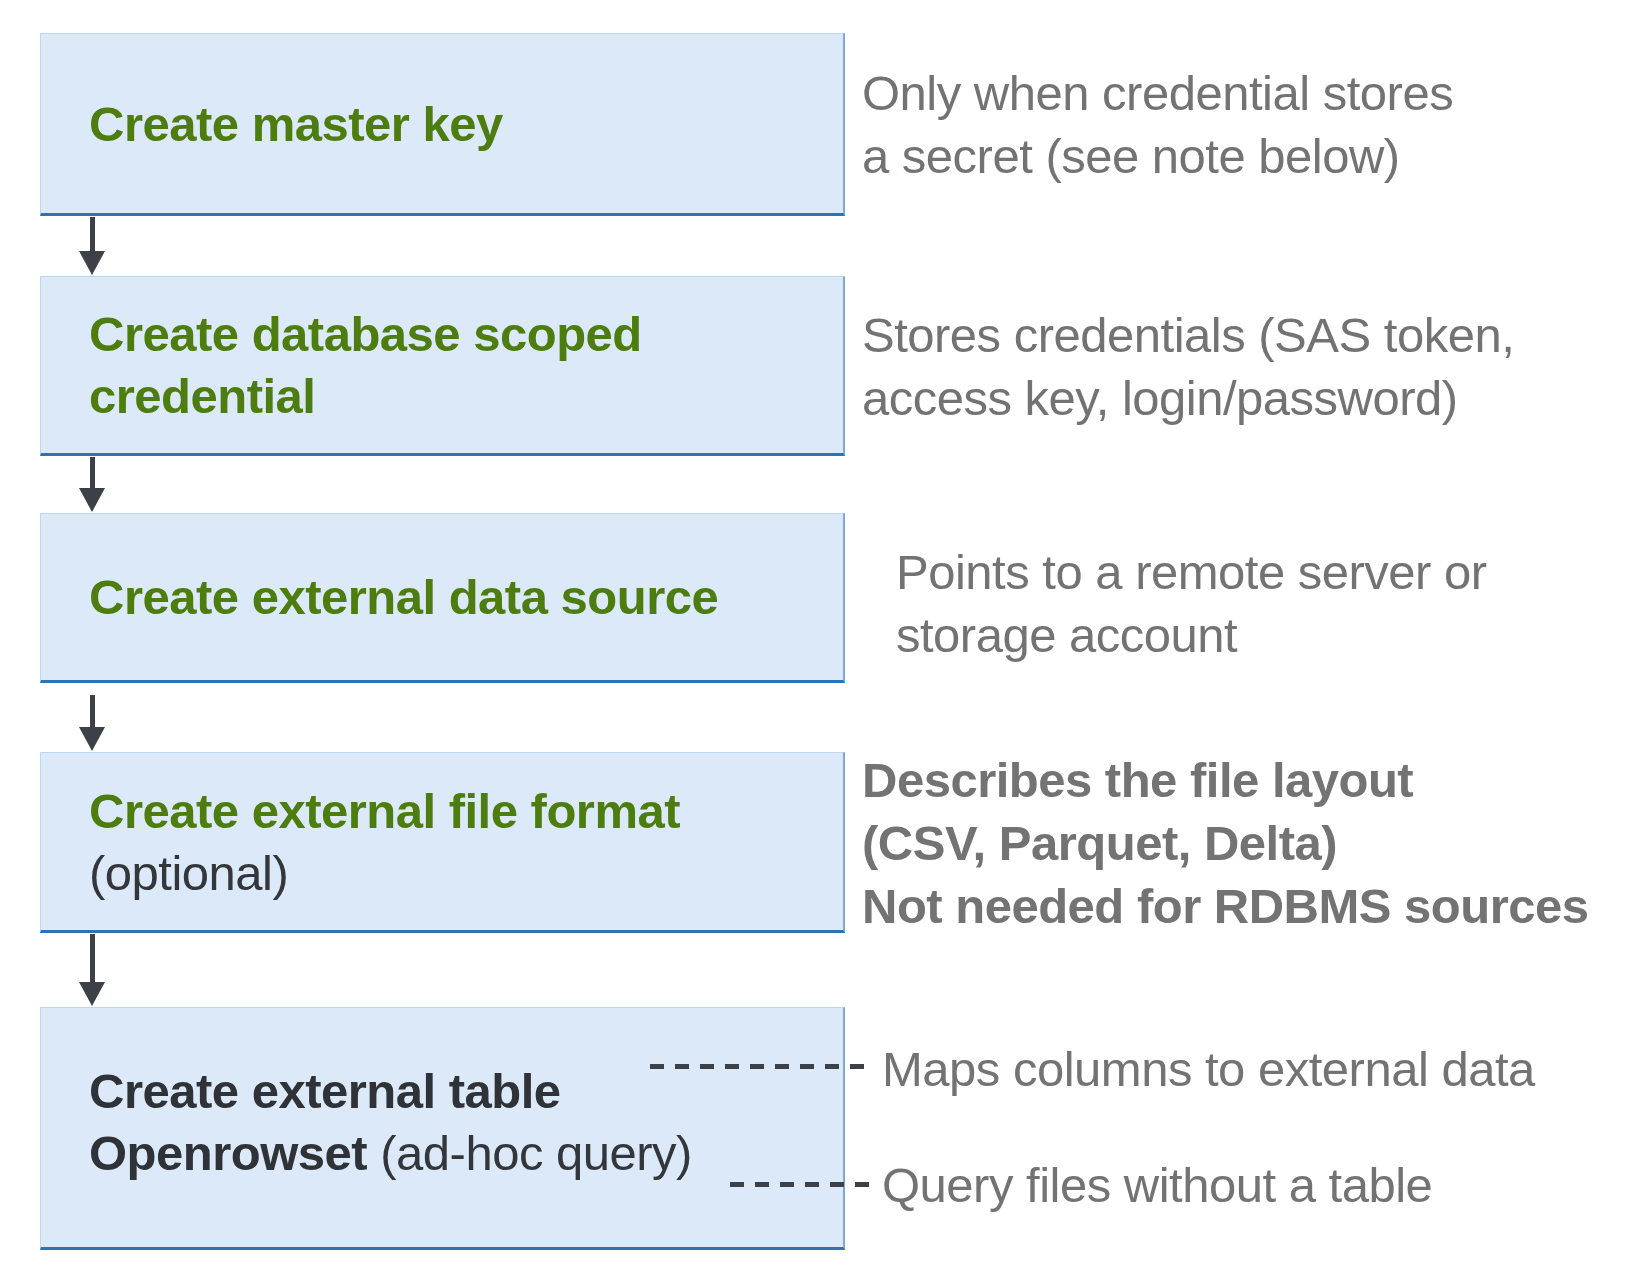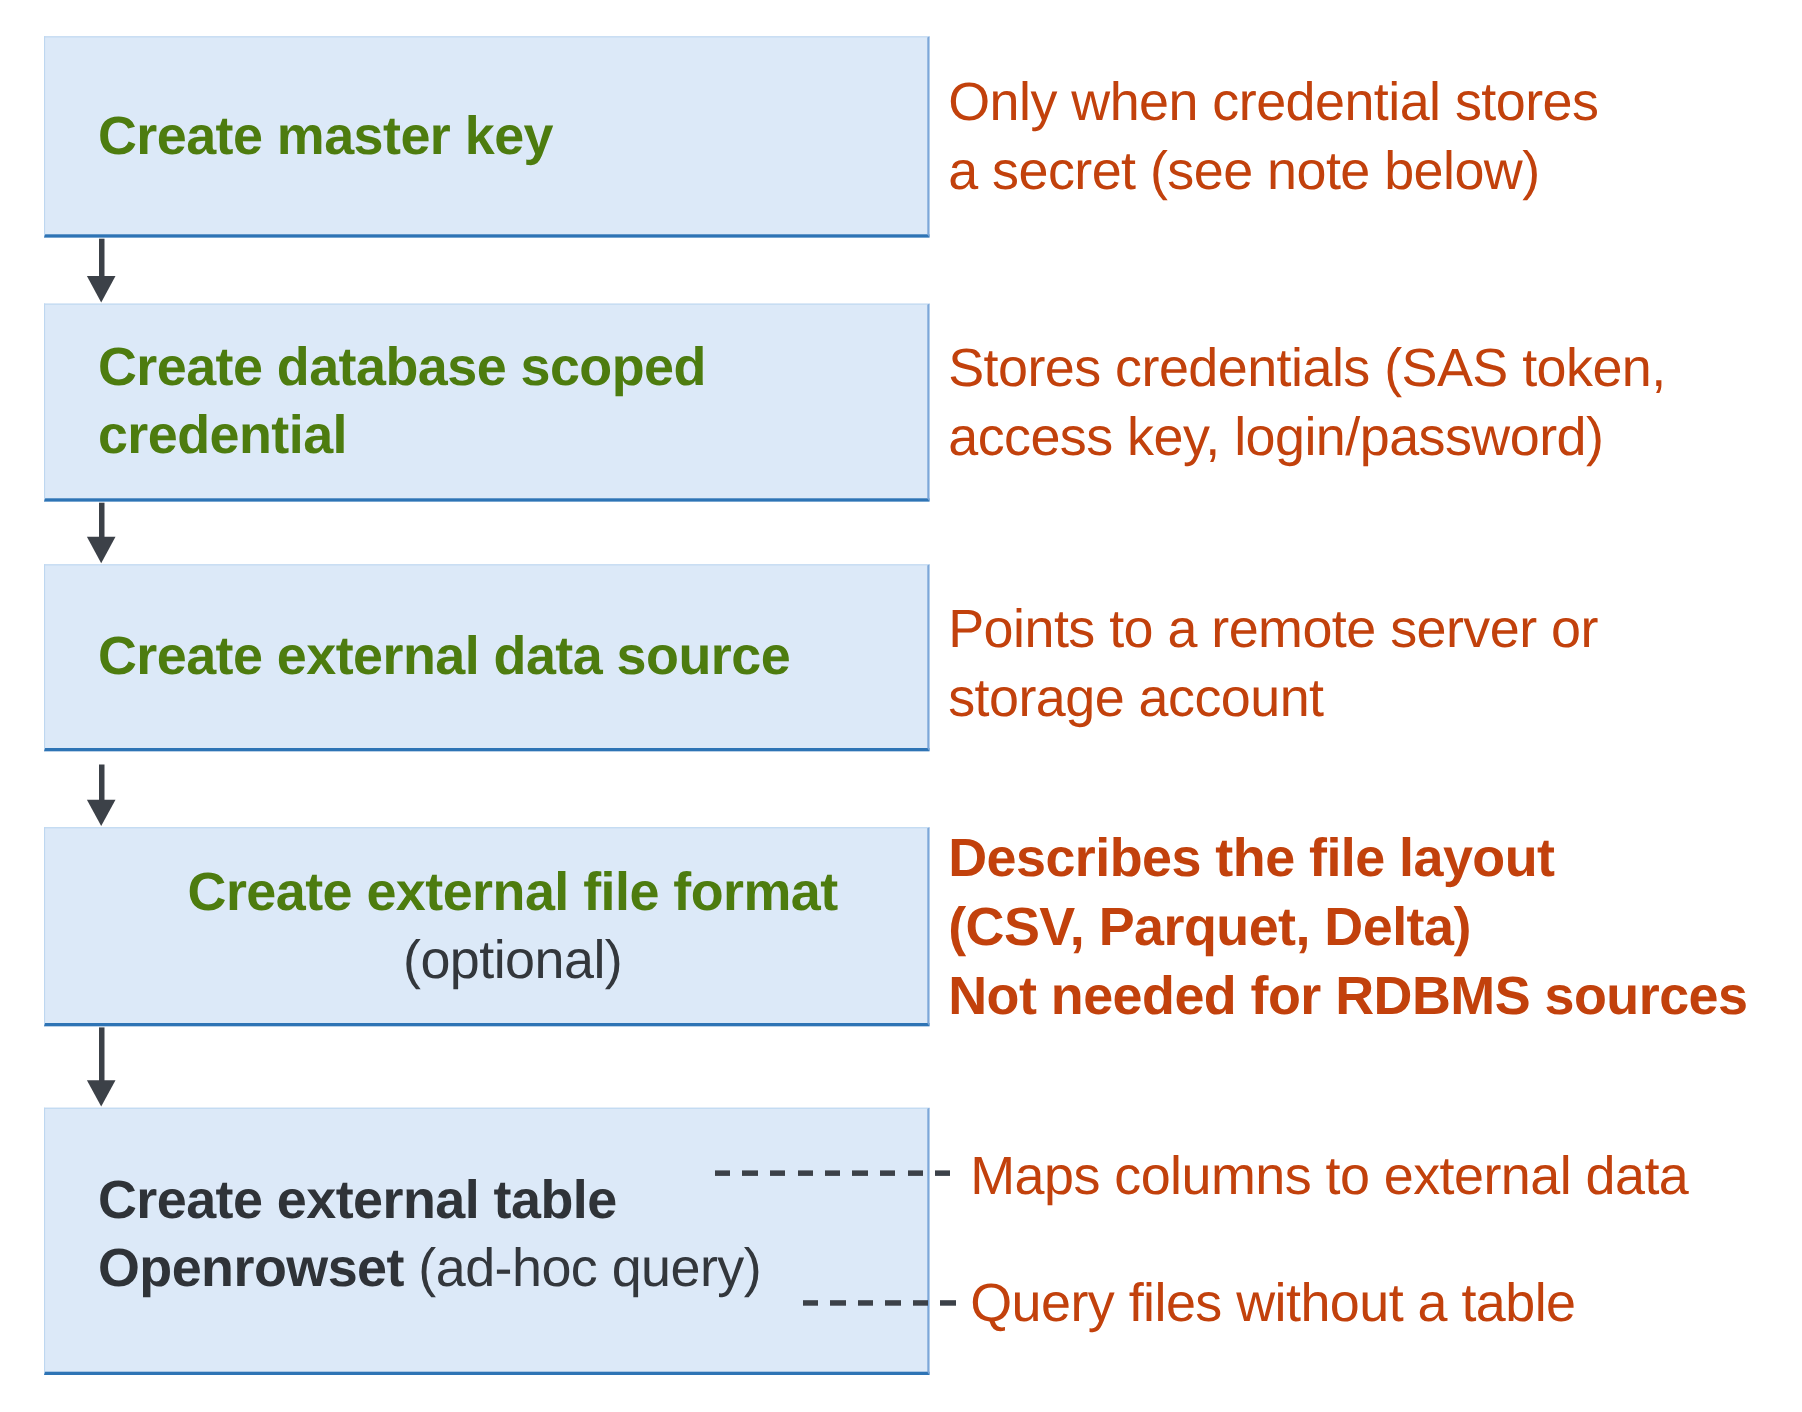--- a/index.html
+++ b/index.html
@@ -28,21 +28,21 @@
     border-right: 2px solid #7da7d9;
     border-bottom: 3px solid #2e74b5;
     display: flex;
     flex-direction: column;
     justify-content: center;
     padding-left: 48px;
   }
   .box1 { top: 33px;   height: 183px; }
   .box2 { top: 276px;  height: 180px; }
   .box3 { top: 513px;  height: 170px; }
-  .box4 { top: 752px;  height: 181px; text-align: center; }
+  .box4 { top: 752px;  height: 181px; }
   .box5 { top: 1007px; height: 243px; }
 
   .box-title {
     display: block;
     font-size: 49px;
     font-weight: bold;
     line-height: 62px;
     color: #4d7c0f;
     white-space: pre-line;
     letter-spacing: -0.5px;
@@ -100,27 +100,27 @@
       transparent 14px, transparent 25px);
   }
   .dash1 { left: 650px; top: 1064px; width: 222px; }
   .dash2 { left: 730px; top: 1182px; width: 140px; }
 
   
   .desc {
     position: absolute;
     font-size: 49px;
     line-height: 63px;
-    color: #c2410c;
+    color: #737373;
     white-space: pre-line;
     letter-spacing: -0.5px;
   }
   .desc1 { left: 862px; top: 62px;  }
   .desc2 { left: 862px; top: 304px; }
-  .desc3 { left: 862px; top: 541px; }
+  .desc3 { left: 896px; top: 541px; }
   .desc4 { left: 862px; top: 749px; font-weight: bold; }
   .desc5 { left: 882px; top: 1038px; }
   .desc6 { left: 882px; top: 1154px; }
 </style>
 </head>
 <body>
 
 <div class="canvas">
 
   <div class="flow-box box1">

